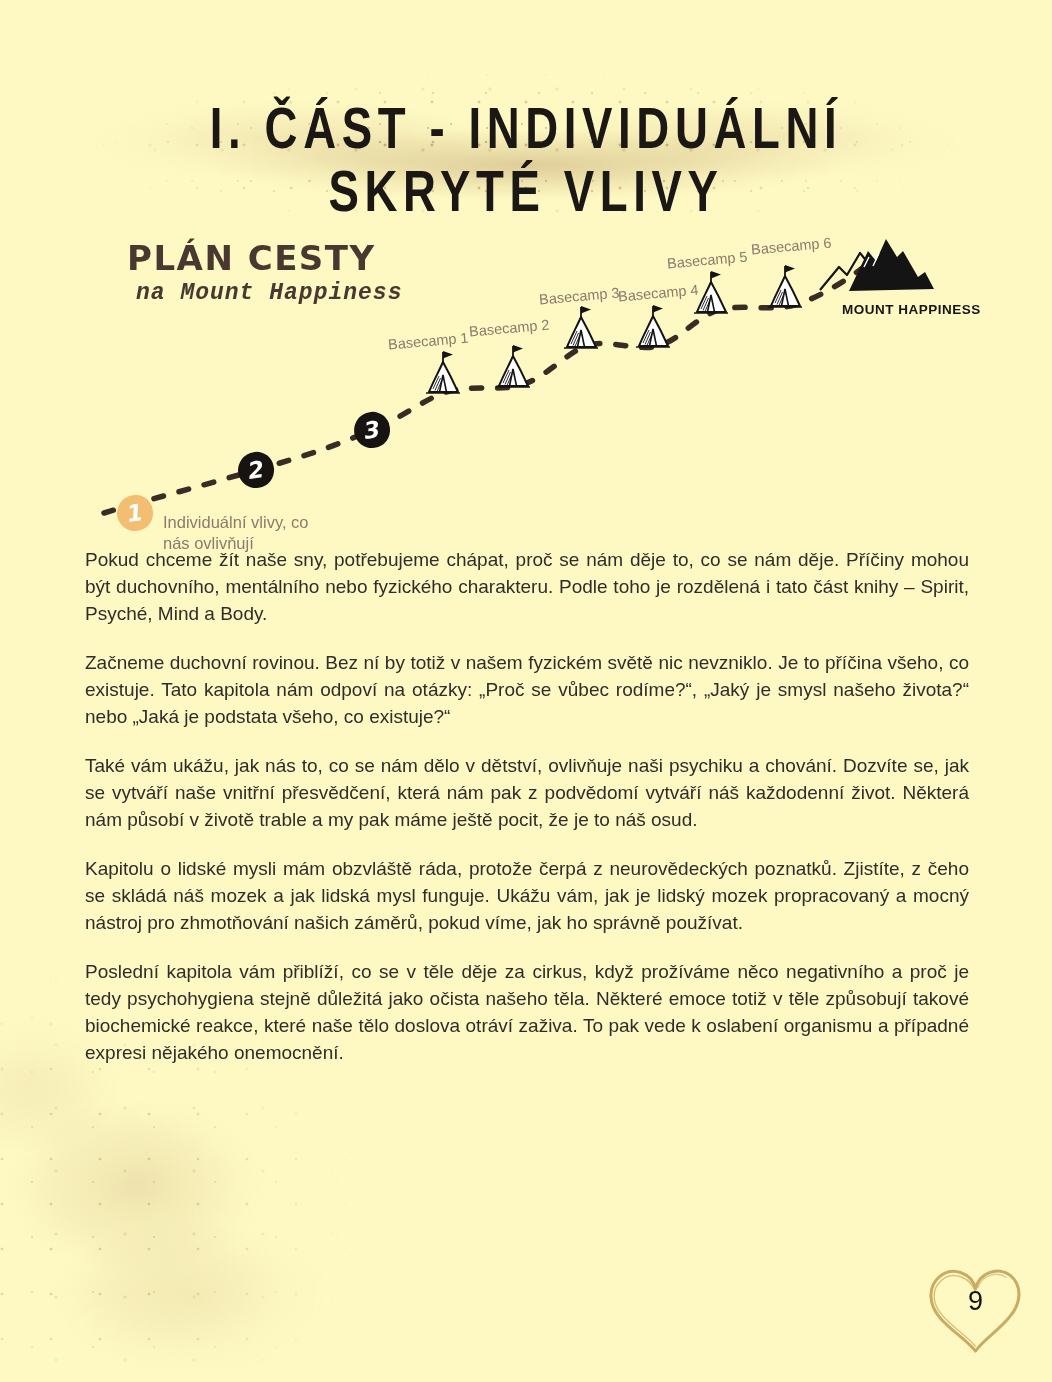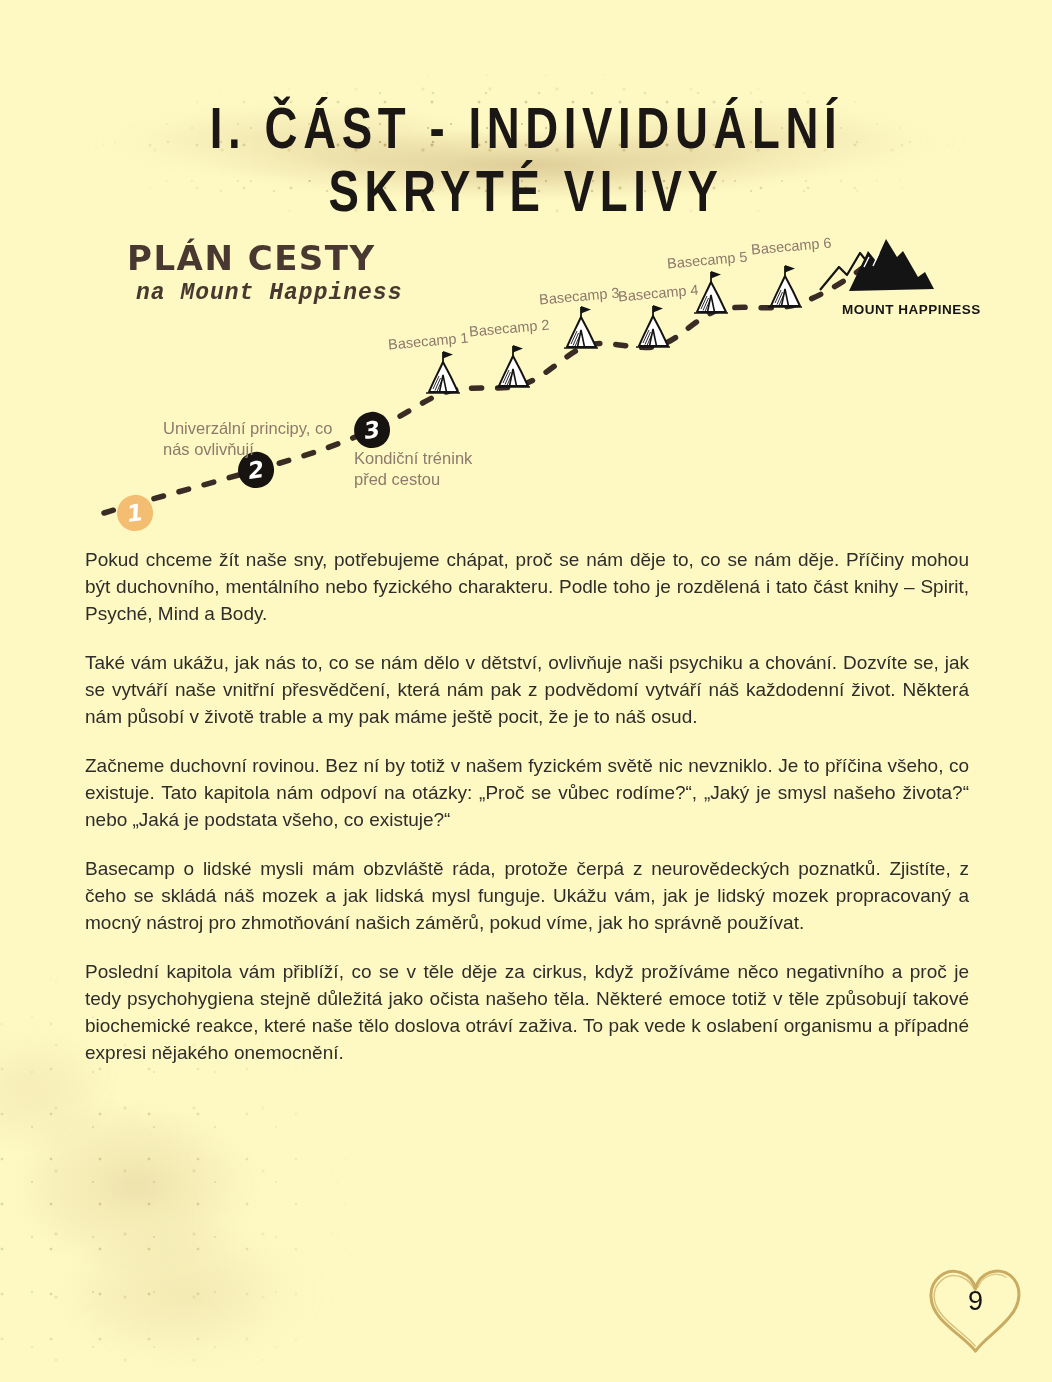--- a/index.html
+++ b/index.html
@@ -146,38 +146,37 @@
       </g>
     </svg>
 
     <div class="plan-title">PLÁN CESTY</div>
     <div class="plan-subtitle">na Mount Happiness</div>
 
     <div class="step-circle orange" style="left:117px;top:265px;">1</div>
     <div class="step-circle black" style="left:238px;top:222px;">2</div>
     <div class="step-circle black" style="left:354px;top:182px;">3</div>
 
-    <div class="step-label" style="left:163px;top:188px;width:172px;">Univerzální principy, co nás ovlivňují</div>
-    <div class="step-label" style="left:354px;top:218px;width:140px;">Kondiční trénink před cestou</div>
+    <div class="step-label" style="left:163px;top:282px;width:172px;">Individuální vlivy, co nás ovlivňují</div>
 
     <div class="camp-label" style="left:388px;top:103px;">Basecamp 1</div>
     <div class="camp-label" style="left:469px;top:90px;">Basecamp 2</div>
     <div class="camp-label" style="left:539px;top:58px;">Basecamp 3</div>
     <div class="camp-label" style="left:618px;top:55px;">Basecamp 4</div>
     <div class="camp-label" style="left:667px;top:22px;">Basecamp 5</div>
     <div class="camp-label" style="left:751px;top:8px;">Basecamp 6</div>
 
     <div class="summit-label">MOUNT HAPPINESS</div>
   </div>
 
   <div class="body-text">
     <p>Pokud chceme žít naše sny, potřebujeme chápat, proč se nám děje to, co se nám děje. Příčiny mohou být duchovního, mentálního nebo fyzického charakteru. Podle toho je rozdělená i tato část knihy – Spirit, Psyché, Mind a Body.</p>
+    <p>Začneme duchovní rovinou. Bez ní by totiž v našem fyzickém světě nic nevzniklo. Je to příčina všeho, co existuje. Tato kapitola nám odpoví na otázky: „Proč se vůbec rodíme?“, „Jaký je smysl našeho života?“ nebo „Jaká je podstata všeho, co existuje?“</p>
     <p>Také vám ukážu, jak nás to, co se nám dělo v dětství, ovlivňuje naši psychiku a chování. Dozvíte se, jak se vytváří naše vnitřní přesvědčení, která nám pak z podvědomí vytváří náš každodenní život. Některá nám působí v životě trable a my pak máme ještě pocit, že je to náš osud.</p>
-    <p>Začneme duchovní rovinou. Bez ní by totiž v našem fyzickém světě nic nevzniklo. Je to příčina všeho, co existuje. Tato kapitola nám odpoví na otázky: „Proč se vůbec rodíme?“, „Jaký je smysl našeho života?“ nebo „Jaká je podstata všeho, co existuje?“</p>
-    <p>Basecamp o lidské mysli mám obzvláště ráda, protože čerpá z neurovědeckých poznatků. Zjistíte, z čeho se skládá náš mozek a jak lidská mysl funguje. Ukážu vám, jak je lidský mozek propracovaný a mocný nástroj pro zhmotňování našich záměrů, pokud víme, jak ho správně používat.</p>
+    <p>Kapitolu o lidské mysli mám obzvláště ráda, protože čerpá z neurovědeckých poznatků. Zjistíte, z čeho se skládá náš mozek a jak lidská mysl funguje. Ukážu vám, jak je lidský mozek propracovaný a mocný nástroj pro zhmotňování našich záměrů, pokud víme, jak ho správně používat.</p>
     <p>Poslední kapitola vám přiblíží, co se v těle děje za cirkus, když prožíváme něco negativního a proč je tedy psychohygiena stejně důležitá jako očista našeho těla. Některé emoce totiž v těle způsobují takové biochemické reakce, které naše tělo doslova otráví zaživa. To pak vede k oslabení organismu a případné expresi nějakého onemocnění.</p>
   </div>
 
   <div class="heart-wrap">
     <svg width="115" height="112" viewBox="0 0 100 96">
       <path d="M50 28 C47 14 30 8 19 17 C8 26 9 42 20 54 C30 65 43 73 50 82 C57 72 69 65 79 53 C90 41 91 25 80 16 C69 8 53 14 50 28 Z" fill="none" stroke="#c9ab62" stroke-width="2.6" stroke-linejoin="round"></path>
       <path d="M50 31 C46 18 31 12 21 20 C11 28 12 41 22 52 C31 62 44 70 50 78" fill="none" stroke="#c9ab62" stroke-width="1.3" opacity="0.7"></path>
       <path d="M52 27 C56 16 68 12 77 18" fill="none" stroke="#c9ab62" stroke-width="1.2" opacity="0.6"></path>
     </svg>
     <div class="page-number">9</div>

